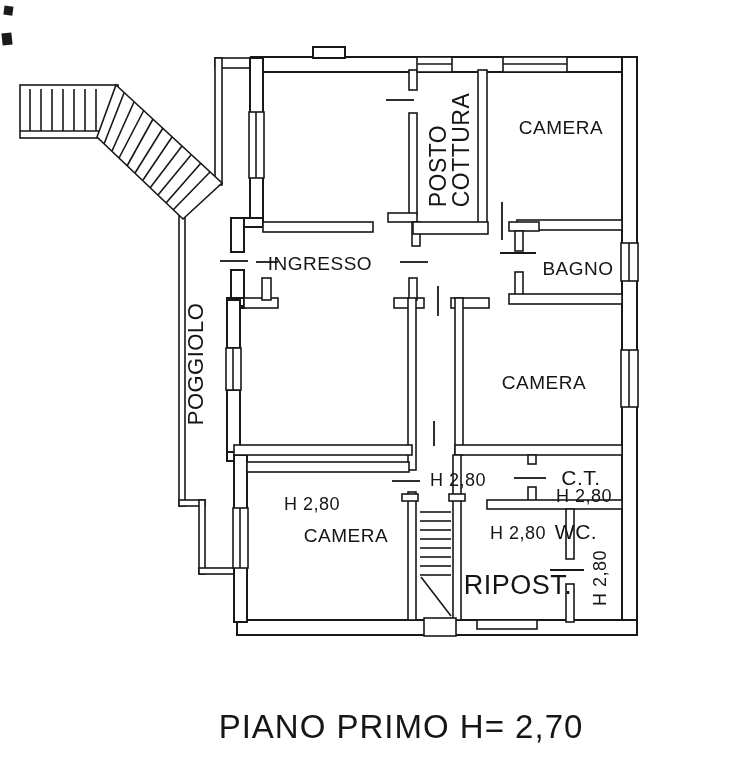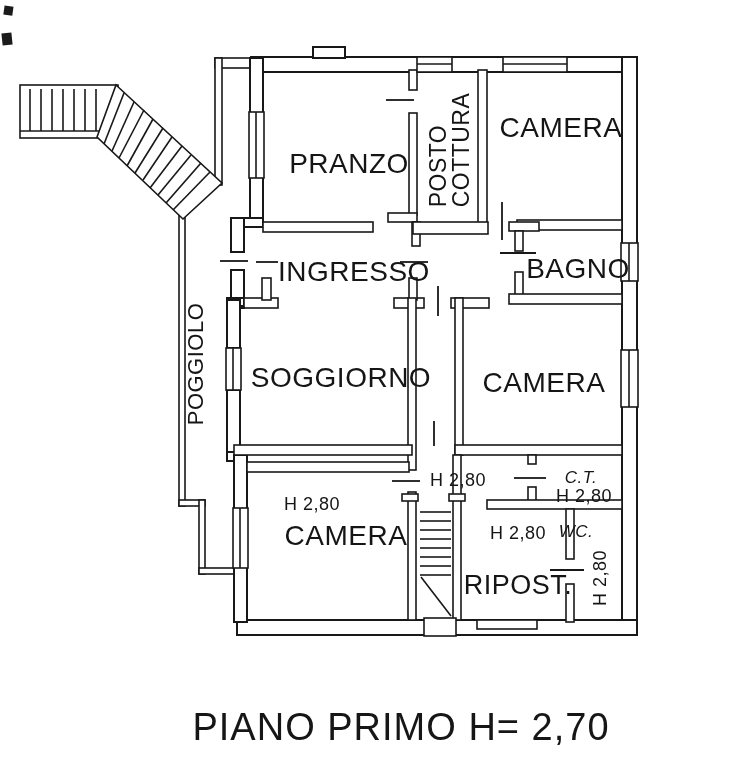--- a/index.html
+++ b/index.html
@@ -6,27 +6,27 @@
   .page{
     position:relative;width:751px;height:778px;background:#ffffff;
     font-family:"Liberation Sans", sans-serif;color:#111;overflow:hidden;
   }
   .plan-svg{position:absolute;left:0;top:0;}
   .lbl{
     position:absolute;transform:translate(-50%,-50%);
     white-space:nowrap;color:#151515;letter-spacing:.5px;line-height:1.02;
   }
   .lbl.rot{transform:translate(-50%,-50%) rotate(-90deg);}
-  .fs-room{font-size:28px;}
+  .fs-room{font-size:19px;}
   .fs-small{font-size:18px;}
-  .fs-med{font-size:17px;font-style:italic;}
+  .fs-med{font-size:21px;}
   .two-line{white-space:pre-line;text-align:left;}
   .caption{
     position:absolute;transform:translate(-50%,-50%);
-    font-size:38px;letter-spacing:1px;color:#161616;white-space:nowrap;
+    font-size:33px;letter-spacing:1px;color:#161616;white-space:nowrap;
   }
 </style>
 </head>
 <body>
 
 <div class="page">
 
   <svg class="plan-svg" width="751" height="778" viewBox="0 0 751 778">
     <g fill="#ffffff" stroke="#181818" stroke-width="1.6">
 
@@ -157,32 +157,30 @@
         <line x1="502" y1="202" x2="502" y2="240"></line>
         <line x1="438" y1="286" x2="438" y2="316"></line>
         <line x1="434" y1="421" x2="434" y2="446"></line>
         <line x1="392" y1="481" x2="420" y2="481"></line>
         <line x1="514" y1="478" x2="546" y2="478"></line>
         <line x1="550" y1="570" x2="584" y2="570"></line>
       </g>
     </g>
   </svg>
 
-  <div class="lbl fs-room" style="left:349px;top:164px;">PRANZO</div>
 
   <div class="lbl rot two-line" style="left:450px;top:150px;font-size:23px;">POSTO
 COTTURA</div>
 
   <div class="lbl fs-room" style="left:561px;top:128px;">CAMERA</div>
 
   <div class="lbl fs-room" style="left:578px;top:269px;">BAGNO</div>
 
-  <div class="lbl fs-room" style="left:354px;top:264px;margin-top:8px;">INGRESSO</div>
-
-  <div class="lbl fs-room" style="left:341px;top:378px;">SOGGIORNO</div>
+  <div class="lbl fs-room" style="left:320px;top:264px;">INGRESSO</div>
+
 
   <div class="lbl fs-room" style="left:544px;top:383px;">CAMERA</div>
 
   <div class="lbl rot" style="left:196px;top:364px;font-size:22px;">POGGIOLO</div>
 
   <div class="lbl fs-small" style="left:312px;top:504px;">H 2,80</div>
 
   <div class="lbl fs-room" style="left:346px;top:536px;">CAMERA</div>
 
   <div class="lbl fs-small" style="left:458px;top:480px;">H 2,80</div>

